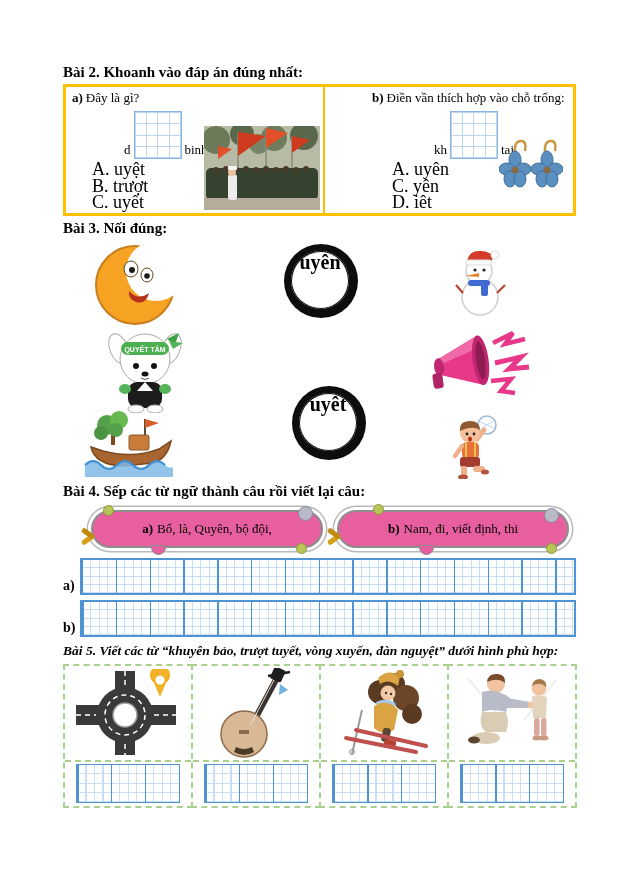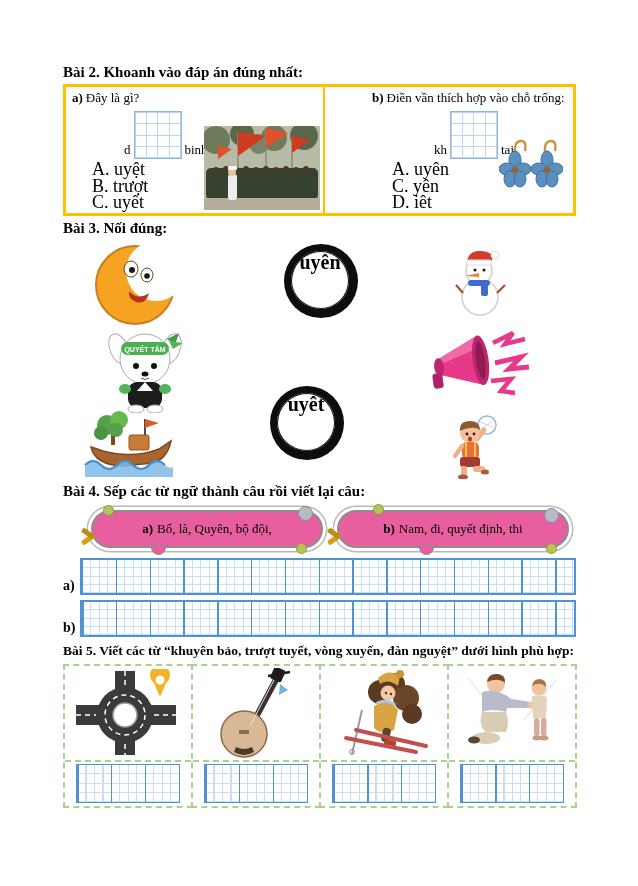--- a/index.html
+++ b/index.html
@@ -50,21 +50,21 @@
 
   .wline{display:flex;align-items:flex-end;gap:5px;margin-bottom:5px;}
   .wlabel{font-weight:bold;font-size:14px;padding-bottom:1px;}
   .wgrid{flex:1;height:33px;border:2px solid #4f93d2;background-color:#fdfeff;
     background-image:
       repeating-linear-gradient(90deg,#4f93d2 0 1.5px,transparent 1.5px 33.8px),
       repeating-linear-gradient(90deg,#c9def2 0 1px,transparent 1px 8.45px),
       repeating-linear-gradient(0deg,#c9def2 0 1px,transparent 1px 8.2px);}
 
   
-  .b5-title{font-weight:bold;font-size:13.5px;line-height:18px;margin-top:2px;}
+  .b5-title{font-weight:bold;font-size:13.5px;line-height:18px;margin-top:2px;font-style:italic;}
   .b5-table{display:flex;margin-top:4px;}
   .b5-cell{width:126px;border:2px dashed #a9d18e;margin-right:-2px;background:#fff;}
   .b5-imgbox{height:94px;display:flex;align-items:center;justify-content:center;border-bottom:2px dashed #a9d18e;}
   .b5-gridbox{height:44px;display:flex;align-items:center;justify-content:center;}
   .sgrid5{width:102px;height:37px;border:1.5px solid #4f93d2;background-color:#fff;
     background-image:
       repeating-linear-gradient(90deg,#4f93d2 0 1.5px,transparent 1.5px 34px),
       repeating-linear-gradient(90deg,#c9def2 0 1px,transparent 1px 8.5px),
       repeating-linear-gradient(0deg,#c9def2 0 1px,transparent 1px 9.2px);}
 </style>
@@ -235,21 +235,21 @@
       <circle cx="18" cy="24" r="7" fill="#4c9342"></circle>
         <circle cx="33" cy="21" r="7" fill="#55a04a"></circle>
       <line x1="62" y1="10" x2="62" y2="30" stroke="#5a4a3a" stroke-width="2"></line>
       <polygon points="62,10 76,14 62,19" fill="#d85c2a"></polygon>
       <rect x="46" y="26" width="20" height="15" rx="2" fill="#c97c3a" stroke="#8a5a28"></rect>
       <path d="M8,38 Q12,56 40,57 L70,54 Q84,50 88,32 L76,40 Q50,50 20,42 Z" fill="#a9652f" stroke="#7d4a20" stroke-width="1.5"></path>
       <path d="M2,56 q8,-8 16,0 t16,0 t16,0 t16,0 t16,0 q4,4 8,2 l0,10 l-88,0 Z" fill="#7fb8e8" opacity="0.85"></path>
       <path d="M2,56 q8,-8 16,0 t16,0 t16,0 t16,0 t16,0" stroke="#3f8fd2" stroke-width="2" fill="none"></path>
     </svg>
 
-    <div class="rime" style="left:208px;top:146px;">
+    <div class="rime" style="left:230px;top:146px;">
       <span>uyêt</span>
     </div>
 
     <svg class="b3-item" style="left:384px;top:172px;width:52px;height:66px;" viewBox="0 0 52 66">
       <circle cx="40" cy="12" r="9" fill="#fff" stroke="#9ab8d8" stroke-width="1.5"></circle>
       <path d="M33,9 l14,6 M34,16 l12,-8" stroke="#c8d8ea" stroke-width="1"></path>
       <line x1="30" y1="26" x2="37" y2="17" stroke="#f0b089" stroke-width="5" stroke-linecap="round"></line>
       <circle cx="23" cy="20" r="10" fill="#f5c09a"></circle>
       <path d="M13,18 Q12,8 23,8 Q33,8 33,17 Q26,12 13,18 Z" fill="#8d5a33"></path>
       <circle cx="20" cy="21" r="1.4" fill="#222"></circle>
@@ -281,21 +281,21 @@
       <span>Bố, là, Quyên, bộ đội,</span>
     </div>
     <div class="banner">
       <span class="deco olive" style="left:34px;top:-8px;"></span>
       <span class="deco gray" style="right:8px;top:-4px;"></span>
       <span class="deco olive" style="right:10px;bottom:-8px;"></span>
       <span class="deco halfpink" style="left:80px;bottom:-9px;"></span>
       <span class="deco bow" style="left:-12px;bottom:4px;"></span>
       <span class="deco bow2" style="left:-12px;bottom:10px;"></span>
       <b>b)</b>
-      <span>Nam, đi, quyết định, thi</span>
+      <span>Nam, đi, viết định, thi</span>
     </div>
   </div>
 
   <div class="wline">
     <span class="wlabel">a)</span>
     <div class="wgrid"></div>
   </div>
   <div class="wline">
     <span class="wlabel">b)</span>
     <div class="wgrid"></div>

